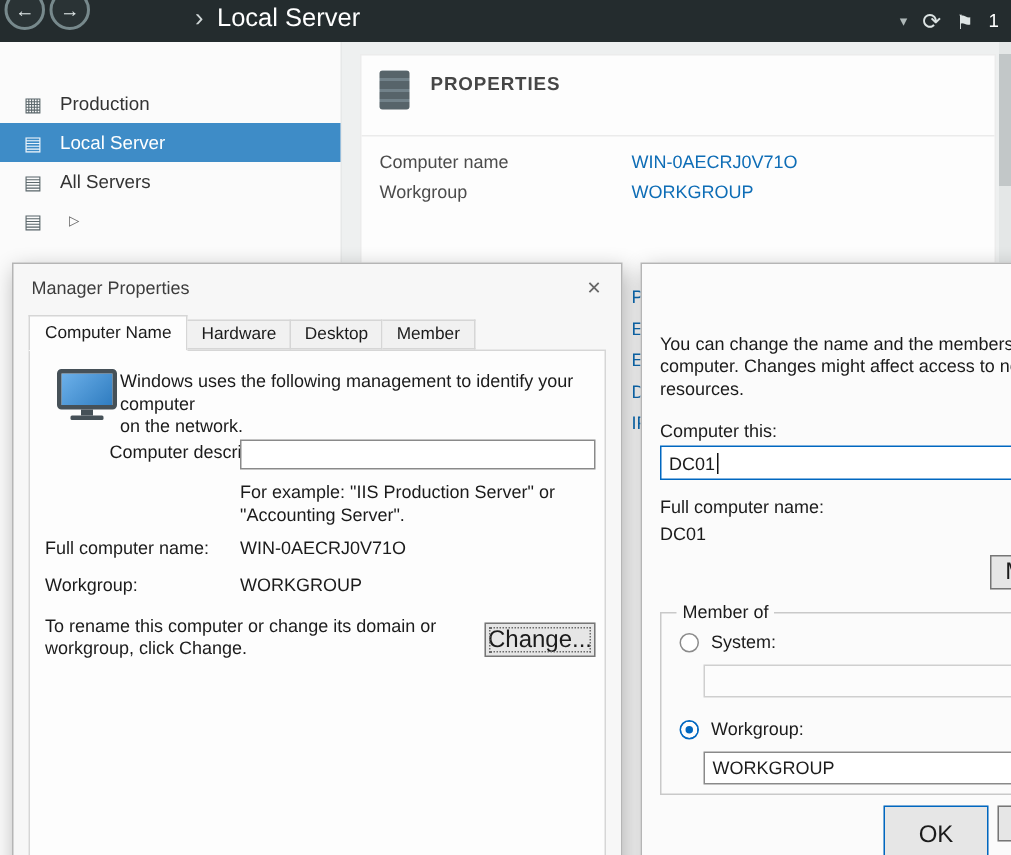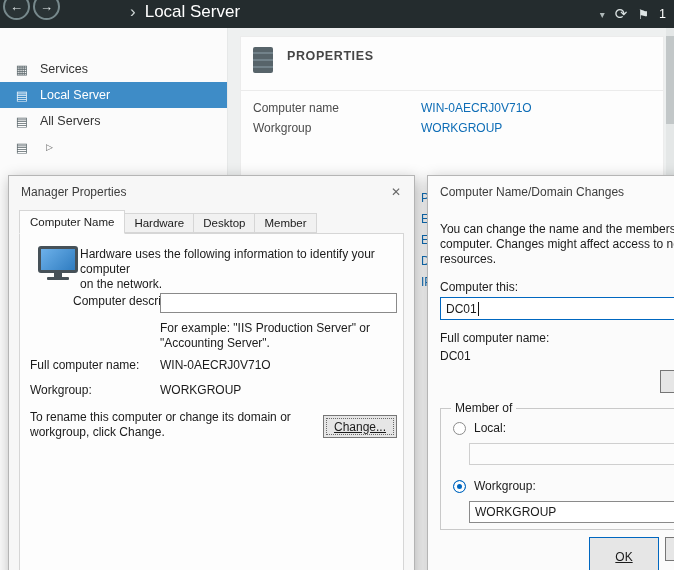--- a/index.html
+++ b/index.html
@@ -80,21 +80,21 @@
              align-items: center; padding: 0 5px; }
   .sp-desc-label { position: absolute; left: 10px; top: 60px; margin-left: 43px; }
   .sp-desc-input { position: absolute; left: 140px; top: 59px; width: 237px; }
   .sp-hint { position: absolute; left: 140px; top: 87px; }
   .sp-full-label { position: absolute; left: 10px; top: 124px; }
   .sp-full-value { position: absolute; left: 140px; top: 124px; }
   .sp-wg-label { position: absolute; left: 10px; top: 149px; }
   .sp-wg-value { position: absolute; left: 140px; top: 149px; }
   .sp-rename { position: absolute; left: 10px; top: 176px; width: 290px; }
   .btn { background: #e6e6e6; border: 1px solid #767676; display: flex; align-items: center;
-         justify-content: center; font-size: 12px; cursor: pointer; text-decoration: underline; }
+         justify-content: center; font-size: 16px; cursor: pointer; }
   .change-btn { position: absolute; left: 303px; top: 181px; width: 74px; height: 23px;
                 outline: 1px dotted #6a6a6a; outline-offset: -4px; }
 
   
   .dm-intro { position: absolute; left: 12px; top: 46px; width: 292px; }
   .dm-name-label { position: absolute; left: 12px; top: 104px; }
   .dm-name-input { position: absolute; left: 12px; top: 121px; width: 290px; height: 23px;
                    border: 1px solid #0067c0; }
   .caret-line { width: 1px; height: 14px; background: #111; display: inline-block; margin-left: 1px; }
   .dm-full-label { position: absolute; left: 12px; top: 155px; }
@@ -134,21 +134,21 @@
       <span class="tb-caret">▾</span>
       <span class="tb-refresh">⟳</span>
       <span class="tb-flag">⚑</span>
       <span class="tb-count">1</span>
     </div>
   </div>
 
   <div class="sidebar">
     <div class="sitem">
       <span class="sicon">▦</span>
-      <span>Services</span>
+      <span>Production</span>
     </div>
     <div class="sitem selected">
       <span class="sicon">▤</span>
       <span>Local Server</span>
     </div>
     <div class="sitem">
       <span class="sicon">▤</span>
       <span>All Servers</span>
     </div>
     <div class="sitem">
@@ -210,21 +210,21 @@
       <div class="tab">Desktop</div>
       <div class="tab">Member</div>
     </div>
 
     <div class="tabpanel">
       <div class="monitor">
         <div class="mscreen"></div>
           <div class="mneck"></div>
           <div class="mbase"></div>
       </div>
-      <div class="sp-intro pre">Hardware uses the following information to identify your computer
+      <div class="sp-intro pre">Windows uses the following management to identify your computer
 on the network.</div>
 
       <div class="sp-desc-label">Computer description:</div>
       <div class="textbox sp-desc-input">
         <span></span>
       </div>
       <div class="sp-hint pre">For example: "IIS Production Server" or
 "Accounting Server".</div>
 
       <div class="sp-full-label">Full computer name:</div>
@@ -232,40 +232,39 @@
       <div class="sp-wg-label">Workgroup:</div>
       <div class="sp-wg-value">WORKGROUP</div>
 
       <div class="sp-rename pre">To rename this computer or change its domain or
 workgroup, click Change.</div>
       <div class="btn change-btn">Change...</div>
     </div>
   </div>
 
   <div class="dlg domain">
-    <div class="dlg-title">Computer Name/Domain Changes</div>
     <div class="dm-intro pre">You can change the name and the membership of this
 computer. Changes might affect access to network resources.</div>
 
     <div class="dm-name-label">Computer this:</div>
     <div class="textbox dm-name-input">
       <span>DC01</span>
       <span class="caret-line"></span>
     </div>
 
     <div class="dm-full-label">Full computer name:</div>
     <div class="dm-full-value">DC01</div>
     <div class="btn more-btn">More...</div>
 
     <div class="groupbox">
       <div class="gb-legend">Member of</div>
 
       <div class="radio-row rr-domain">
         <span class="radio"></span>
-        <span>Local:</span>
+        <span>System:</span>
       </div>
       <div class="textbox dm-domain-input">
         <span></span>
       </div>
 
       <div class="radio-row rr-workgroup">
         <span class="radio checked"></span>
         <span>Workgroup:</span>
       </div>
       <div class="textbox dm-wg-input">

